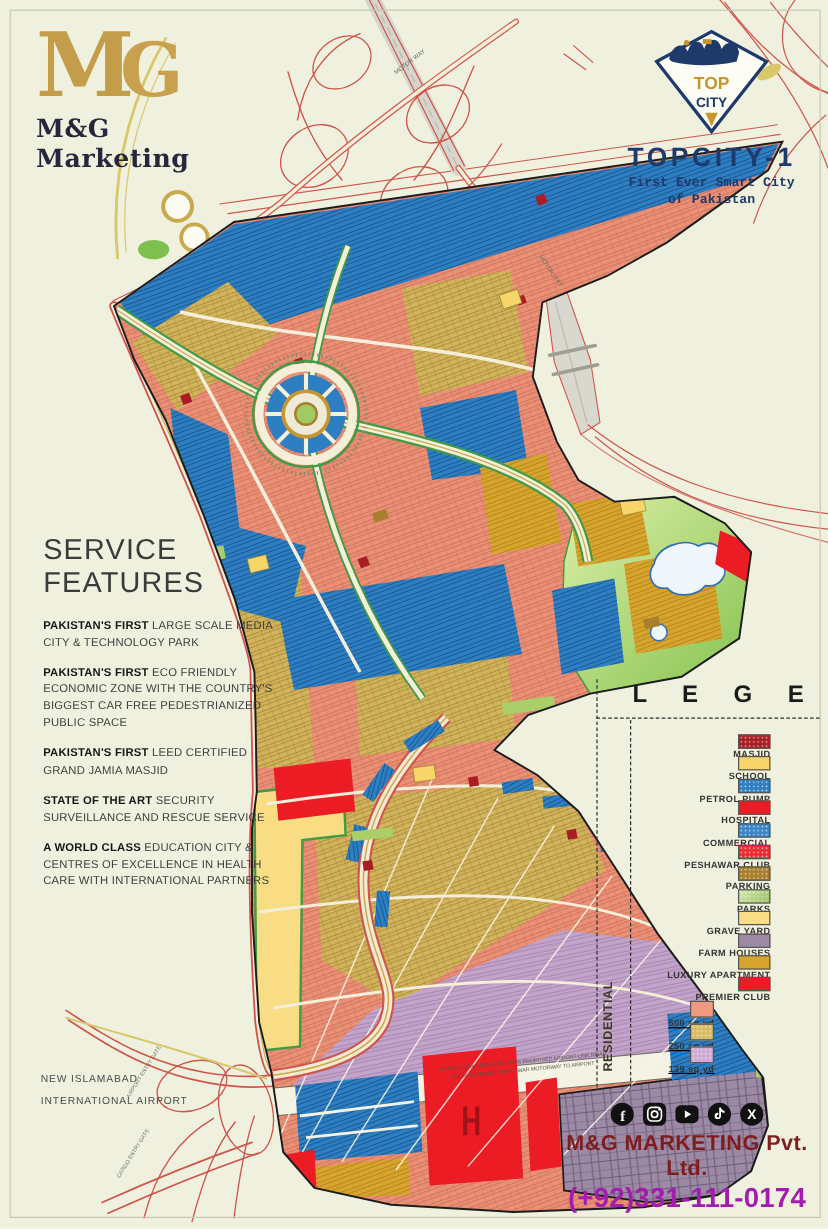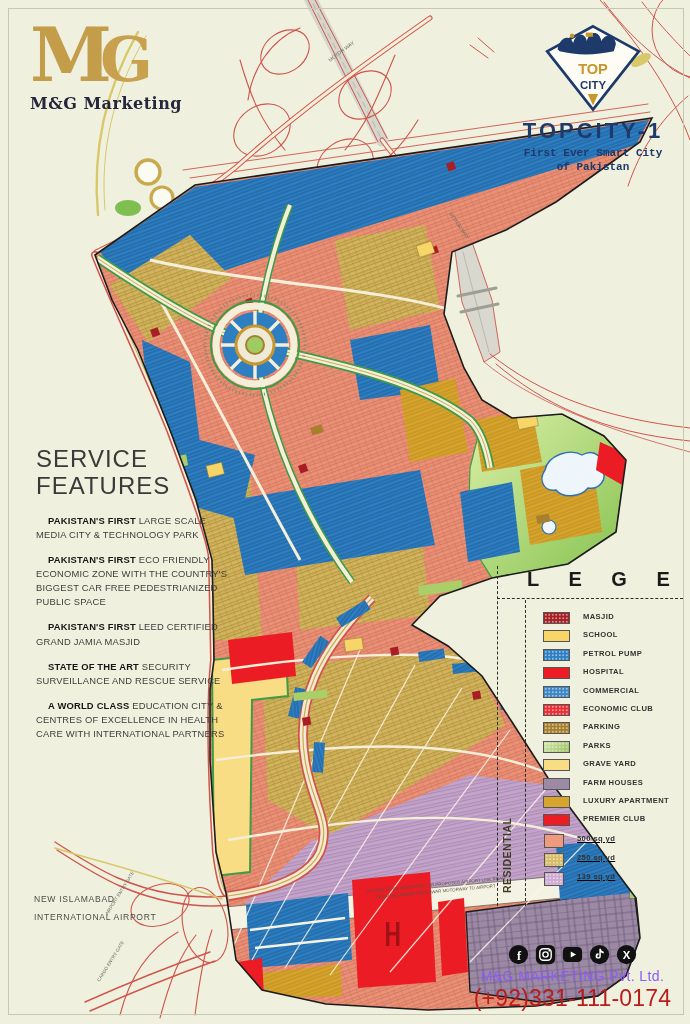--- a/index.html
+++ b/index.html
@@ -6,61 +6,61 @@
   .page{position:relative;width:690px;height:1024px;background:#eff1de;overflow:hidden;
         font-family:"Liberation Sans",sans-serif;}
   .frame{position:absolute;left:8px;top:8px;right:6px;bottom:9px;border:1px solid #c6c8b2;pointer-events:none;}
   #map{position:absolute;left:0;top:0;}
 
   
   .mg-logo{position:absolute;left:30px;top:18px;width:190px;}
   .mg-monogram{font-family:"DejaVu Serif","Liberation Serif",serif;color:#c49d4a;line-height:1;}
   .mg-monogram .m{font-size:74px;font-weight:700;letter-spacing:-12px;}
   .mg-monogram .g{font-size:62px;font-weight:700;color:#c8a04e;}
-  .mg-name{font-family:"DejaVu Serif","Liberation Serif",serif;font-size:16px;font-weight:700;
+  .mg-name{font-family:"DejaVu Serif","Liberation Serif",serif;font-size:21px;font-weight:700;
            color:#26263d;margin-top:2px;letter-spacing:.5px;}
 
   
   .topcity{position:absolute;right:12px;top:22px;width:170px;text-align:center;}
   .tc-title{font-size:22px;font-weight:700;color:#1d3a6a;letter-spacing:3px;margin-top:4px;}
   .tc-sub{font-size:11px;font-weight:700;color:#1d3a6a;line-height:1.25;margin-top:3px;font-family:Liberation Mono, monospace;}
 
   
   .salient{position:absolute;left:36px;top:446px;width:200px;}
   .salient-title{font-size:24px;color:#3a3a3a;letter-spacing:1px;line-height:1.12;font-weight:400;}
   .salient-items{margin-top:14px;}
   .salient-items p{font-size:9.4px;line-height:1.5;color:#3d3d3d;margin:0 0 11px 0;letter-spacing:.2px;}
-  .salient-items b{color:#161616;margin-left:12px;}
+  .salient-items b{color:#161616;}
 
   
   .legend{position:absolute;left:497px;top:566px;width:186px;height:340px;}
   .legend-vline1{position:absolute;left:0;top:0;bottom:0;border-left:1.5px dashed #2c2c2c;}
   .legend-vline2{position:absolute;left:28px;top:34px;bottom:0;border-left:1.5px dashed #2c2c2c;}
   .legend-hline{position:absolute;left:0;top:32px;right:0;border-top:1.5px dashed #2c2c2c;}
   .legend-title{position:absolute;left:30px;top:2px;font-size:20px;font-weight:700;color:#1a1a1a;letter-spacing:12px;white-space:nowrap;}
   .legend-rows{position:absolute;left:46px;top:46px;}
-  .legend-row{display:flex;align-items:flex-start;height:18.4px;}
+  .legend-row{display:flex;align-items:flex-end;height:18.4px;flex-direction:column;}
   .swatch{width:27px;height:12px;border:1px solid #555;box-sizing:border-box;flex:0 0 auto;}
   .tex-dots{background-image:radial-gradient(rgba(255,255,255,.55) .6px,transparent .9px);background-size:3.5px 3.5px;}
   .tex-grad{background-image:linear-gradient(135deg,rgba(255,255,255,.45),rgba(0,0,0,.08)),radial-gradient(rgba(255,255,255,.5) .6px,transparent .9px);background-size:100% 100%,3.5px 3.5px;}
   .legend-label{font-size:7.6px;font-weight:700;color:#333;margin-left:13px;letter-spacing:.4px;white-space:nowrap;}
   .res-group{position:absolute;left:34px;top:268px;display:flex;}
   .res-label{width:13px;position:relative;}
   .res-label span{position:absolute;left:-18px;bottom:-2px;transform:rotate(-90deg);transform-origin:left bottom;
       font-size:10.5px;font-weight:700;color:#3c3c24;letter-spacing:.5px;white-space:nowrap;}
   .res-rows .legend-row{height:19px;text-decoration:underline;}
   .res-rows .swatch{width:20px;height:14px;}
   .res-rows .legend-label{font-weight:700;}
 
   
   .footer{position:absolute;right:10px;bottom:12px;width:215px;text-align:center;}
   .socials{display:flex;justify-content:center;gap:6px;margin-bottom:3px;}
   .socials svg{display:block;}
-  .footer-company{font-size:14px;font-weight:400;color:#8b5cf6;letter-spacing:.4px;}
-  .footer-phone{font-size:23px;font-weight:400;color:#b91c1c;letter-spacing:.2px;margin-top:1px;}
+  .footer-company{font-size:18px;font-weight:700;color:#7f1d1d;letter-spacing:.4px;}
+  .footer-phone{font-size:23px;font-weight:700;color:#a21caf;letter-spacing:.2px;margin-top:1px;}
 
   
   .airport-label{position:absolute;left:34px;top:890px;width:160px;text-align:left;
       font-size:8.6px;color:#4c4c4c;letter-spacing:.7px;line-height:2.1;}
 </style>
 </head>
 <body>
 
 <div class="page">
 
@@ -403,21 +403,21 @@
         <div class="legend-row">
           <div class="swatch" style="background-color: rgb(236, 28, 36);"></div>
           <span class="legend-label">HOSPITAL</span>
         </div>
         <div class="legend-row">
           <div class="swatch tex-dots" style="background-color: rgb(60, 134, 198);"></div>
           <span class="legend-label">COMMERCIAL</span>
         </div>
         <div class="legend-row">
           <div class="swatch tex-dots" style="background-color: rgb(236, 44, 51);"></div>
-          <span class="legend-label">ECONOMIC CLUB</span>
+          <span class="legend-label">PESHAWAR CLUB</span>
         </div>
         <div class="legend-row">
           <div class="swatch tex-dots" style="background-color: rgb(168, 127, 44);"></div>
           <span class="legend-label">PARKING</span>
         </div>
         <div class="legend-row">
           <div class="swatch tex-grad" style="background-color: rgb(171, 211, 108);"></div>
           <span class="legend-label">PARKS</span>
         </div>
         <div class="legend-row">

